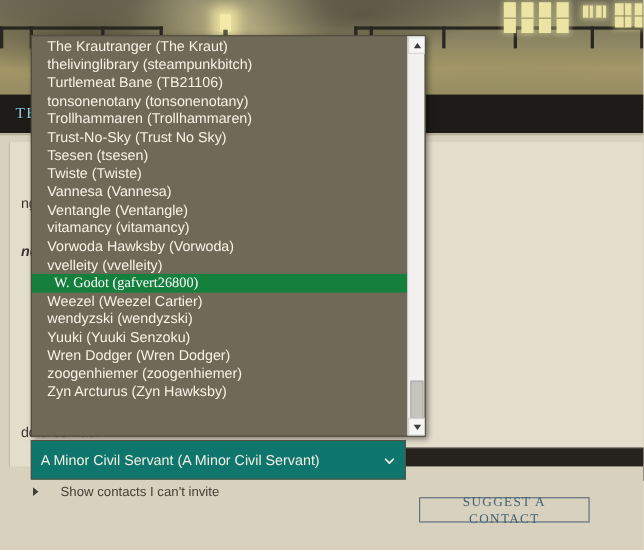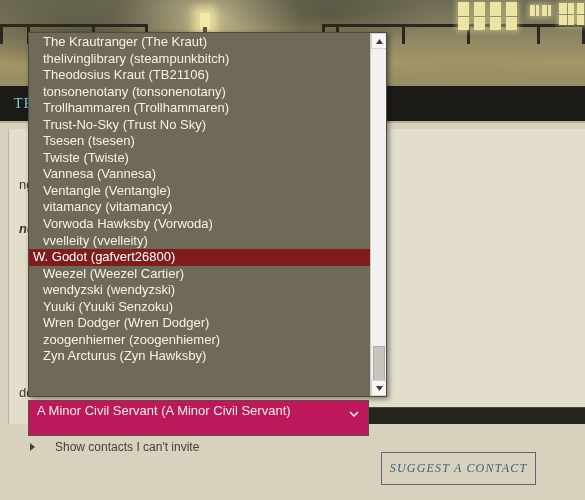--- a/index.html
+++ b/index.html
@@ -151,57 +151,56 @@
     position: absolute;
     left: 22px; top: 278px;
     width: 600px; height: 30px;
     background: #26231e;
     border: 1px solid #4a463c;
     box-sizing: border-box;
   }
   .suggest-btn {
     position: absolute;
     left: 381px; top: 452px;
-    width: 155px; height: 33px;
+    width: 155px; height: 23px;
     background: transparent;
     border: 1px solid #55697a;
     box-sizing: border-box;
     display: flex;
     align-items: center;
     justify-content: center;
     font-family: "Liberation Serif", serif;
     font-size: 12px;
     letter-spacing: 1.2px;
     color: #3f6076;
     cursor: pointer;
     background: rgba(216,209,190,0.55);
-    font-style: italic;
   }
 
   
   .page-bottom {
     position: absolute;
     left: 0; bottom: 0; width: 585px; height: 76px;
     background: #d8d1be;
   }
 
   
   .select-wrap {
     position: absolute;
     left: 28px; top: 400px;
     width: 341px; height: 30px;
   }
   .select-box {
     position: absolute;
     inset: 0;
-    background: #be185d;
+    background: #0f766e;
     border: 1px solid #55503f;
     box-sizing: border-box;
     display: flex;
-    align-items: flex-end;
+    align-items: center;
     padding: 17px 8px;
     cursor: pointer;
   }
   .select-value {
     font-size: 13px;
     color: #f3efe4;
     white-space: nowrap;
     overflow: hidden;
     flex: 1;
   }
@@ -237,24 +236,25 @@
     height: 16.55px;
     line-height: 16.55px;
     font-size: 13px;
     color: #f7f2e6;
     white-space: nowrap;
     overflow: hidden;
     cursor: pointer;
     padding-left: 2px;
   }
   .dd-item.selected {
-    background: #7f1d1d;
+    background: #15803d;
     color: #ffffff;
     margin-left: -12px;
-    padding-left: 4px;
+    padding-left: 20px;
+    font-family: Liberation Serif, serif;
   }
 
   
   .dd-scroll {
     width: 16px;
     flex: none;
     background: #f2f1ef;
     border-left: 1px solid #c9c7c2;
     position: relative;
     box-sizing: border-box;
@@ -360,21 +360,21 @@
 
   <div class="page-bottom"></div>
 
   <button class="suggest-btn">SUGGEST A CONTACT</button>
 </div>
 
 <div class="dropdown">
   <ul class="dd-list" id="dd-list">
       <li class="dd-item">The Krautranger (The Kraut)</li>
       <li class="dd-item">thelivinglibrary (steampunkbitch)</li>
-      <li class="dd-item">Theodosius Kraut (TB21106)</li>
+      <li class="dd-item">Turtlemeat Bane (TB21106)</li>
       <li class="dd-item">tonsonenotany (tonsonenotany)</li>
       <li class="dd-item">Trollhammaren (Trollhammaren)</li>
       <li class="dd-item">Trust-No-Sky (Trust No Sky)</li>
       <li class="dd-item">Tsesen (tsesen)</li>
       <li class="dd-item">Twiste (Twiste)</li>
       <li class="dd-item">Vannesa (Vannesa)</li>
       <li class="dd-item">Ventangle (Ventangle)</li>
       <li class="dd-item">vitamancy (vitamancy)</li>
       <li class="dd-item">Vorwoda Hawksby (Vorwoda)</li>
       <li class="dd-item">vvelleity (vvelleity)</li>

